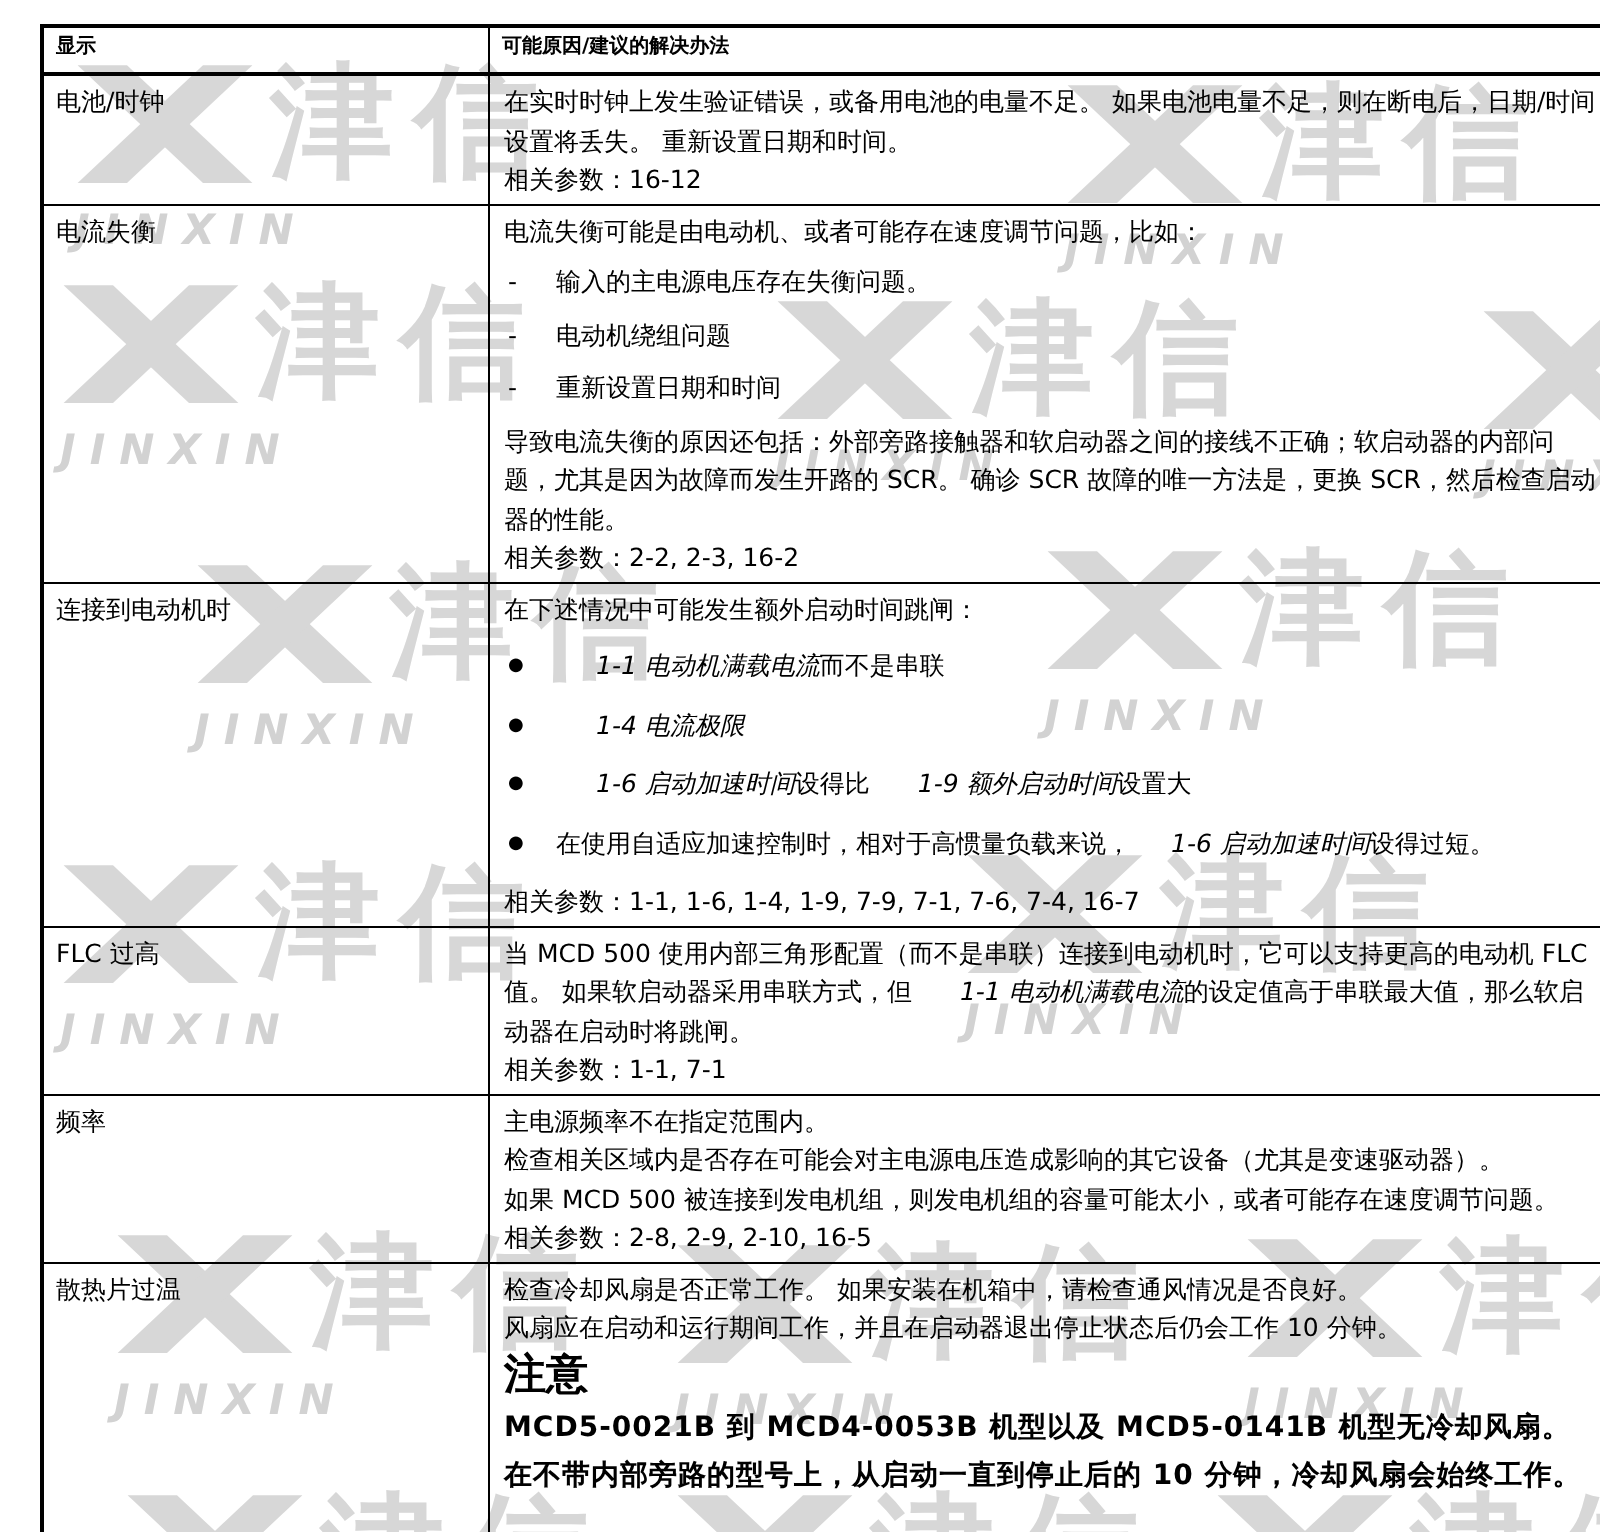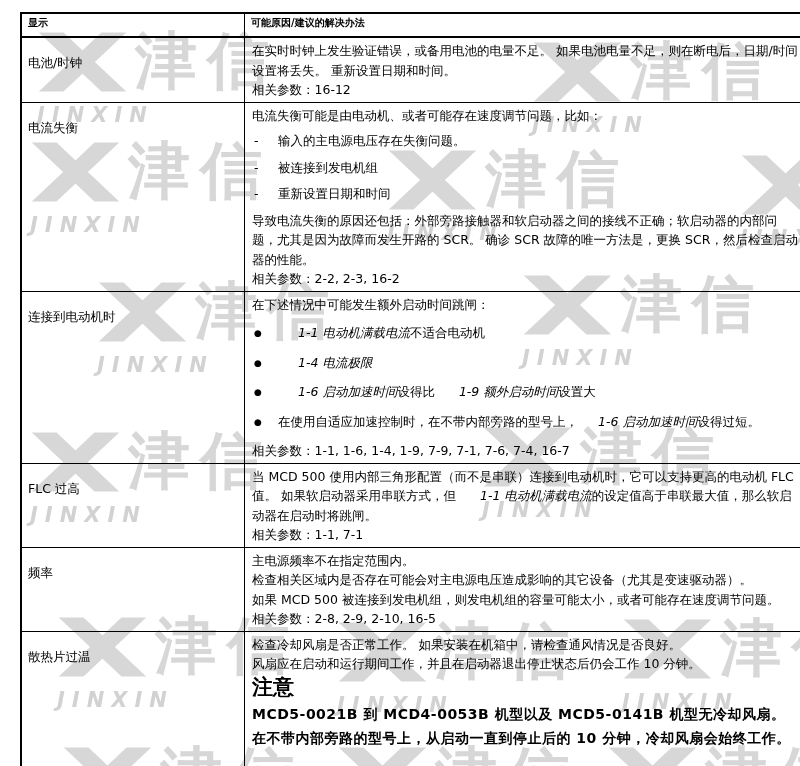--- a/index.html
+++ b/index.html
@@ -32,21 +32,21 @@
     font-weight:normal;
   }
   table.trouble{border:2px solid #000;}
   table.trouble thead tr{height:24px;}
   table.trouble thead th{
     border-bottom:2px solid #000;
     font-size:10px;font-weight:bold;padding:2px 6px 1px 6px;
   }
   .c1{width:210px;}
   .c2{width:548px;}
-  td.cell-display{font-size:12.5px;padding:16px 6px;line-height:17px;}
+  td.cell-display{font-size:12.5px;padding:4px 6px;line-height:17px;}
   td.cell-content{font-size:12.5px;padding:3px 7px 2px 7px;line-height:19.5px;}
   .para{margin:0;}
   .dash-item{position:relative;padding-left:26px;margin:6px 0 7px 0;}
   .bullet-item{position:relative;padding-left:26px;margin:9px 0 10px 0;}
   .marker{position:absolute;left:2px;top:0;}
   .bdot{font-size:9px;top:1px;}
   .it{font-style:italic;padding-left:20px;}
   .notice{font-size:21px;font-weight:bold;line-height:25px;margin:1px 0 2px 0;}
   .boldp{font-weight:bold;font-size:14px;line-height:24px;letter-spacing:0.5px;}
   .gapline{height:19px;}
@@ -132,34 +132,34 @@
         <td class="c2 cell-content">
           <div class="para"><span>在实时时钟上发生验证错误，或备用电池的电量不足。 如果电池电量不足，则在断电后，日期/时间设置将丢失。 重新设置日期和时间。</span></div>
           <div class="params"><span class="plabel">相关参数：</span><span>16-12</span></div>
         </td>
       </tr>
       <tr style="height: 169px;">
         <td class="c1 cell-display">电流失衡</td>
         <td class="c2 cell-content">
           <div class="para"><span>电流失衡可能是由电动机、或者可能存在速度调节问题，比如：</span></div>
           <div class="dash-item"><span class="marker">-</span><span>输入的主电源电压存在失衡问题。</span></div>
-          <div class="dash-item"><span class="marker">-</span><span>被连接到发电机组</span></div>
+          <div class="dash-item"><span class="marker">-</span><span>电动机绕组问题</span></div>
           <div class="dash-item"><span class="marker">-</span><span>重新设置日期和时间</span></div>
           <div class="para"><span>导致电流失衡的原因还包括：外部旁路接触器和软启动器之间的接线不正确；软启动器的内部问题，尤其是因为故障而发生开路的 SCR。 确诊 SCR 故障的唯一方法是，更换 SCR，然后检查启动器的性能。</span></div>
           <div class="params"><span class="plabel">相关参数：</span><span>2-2, 2-3, 16-2</span></div>
         </td>
       </tr>
       <tr style="height: 141px;">
         <td class="c1 cell-display">连接到电动机时</td>
         <td class="c2 cell-content">
           <div class="para"><span>在下述情况中可能发生额外启动时间跳闸：</span></div>
-          <div class="bullet-item"><span class="marker bdot">●</span><span class="it">1-1 电动机满载电流</span><span>不适合电动机</span></div>
+          <div class="bullet-item"><span class="marker bdot">●</span><span class="it">1-1 电动机满载电流</span><span>而不是串联</span></div>
           <div class="bullet-item"><span class="marker bdot">●</span><span class="it">1-4 电流极限</span></div>
           <div class="bullet-item"><span class="marker bdot">●</span><span class="it">1-6 启动加速时间</span><span>设得比 </span><span class="it">1-9 额外启动时间</span><span>设置大</span></div>
-          <div class="bullet-item"><span class="marker bdot">●</span><span>在使用自适应加速控制时，在不带内部旁路的型号上，</span><span class="it">1-6 启动加速时间</span><span>设得过短。</span></div>
+          <div class="bullet-item"><span class="marker bdot">●</span><span>在使用自适应加速控制时，相对于高惯量负载来说，</span><span class="it">1-6 启动加速时间</span><span>设得过短。</span></div>
           <div class="params"><span class="plabel">相关参数：</span><span>1-1, 1-6, 1-4, 1-9, 7-9, 7-1, 7-6, 7-4, 16-7</span></div>
         </td>
       </tr>
       <tr style="height: 78px;">
         <td class="c1 cell-display">FLC 过高</td>
         <td class="c2 cell-content">
           <div class="para"><span>当 MCD 500 使用内部三角形配置（而不是串联）连接到电动机时，它可以支持更高的电动机 FLC 值。 如果软启动器采用串联方式，但 </span><span class="it">1-1 电动机满载电流</span><span>的设定值高于串联最大值，那么软启动器在启动时将跳闸。</span></div>
           <div class="params"><span class="plabel">相关参数：</span><span>1-1, 7-1</span></div>
         </td>
       </tr>

